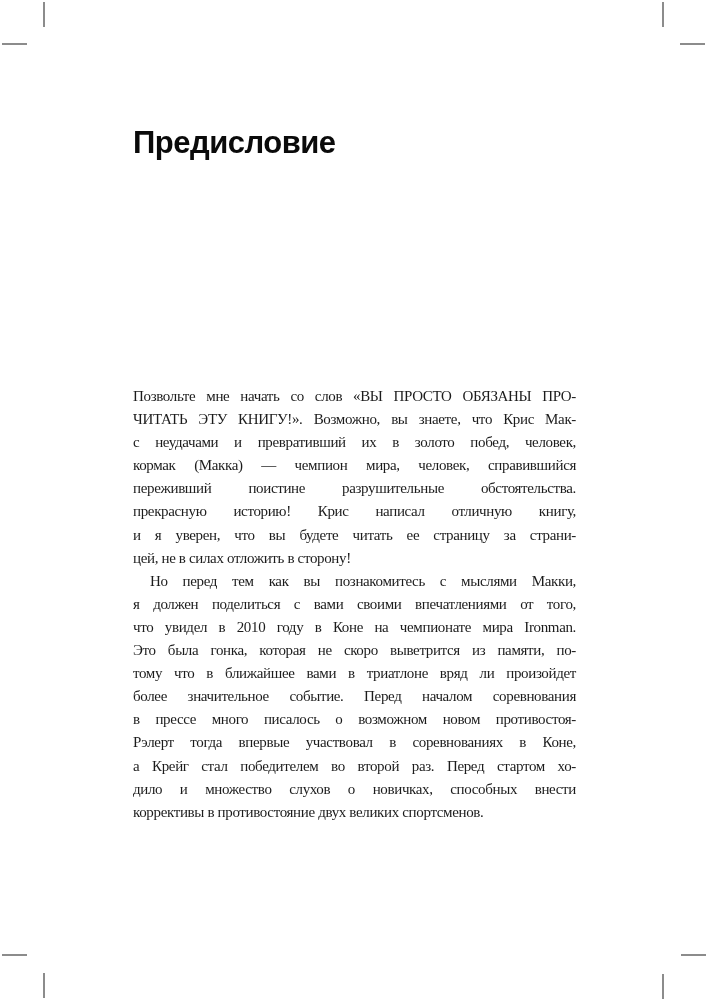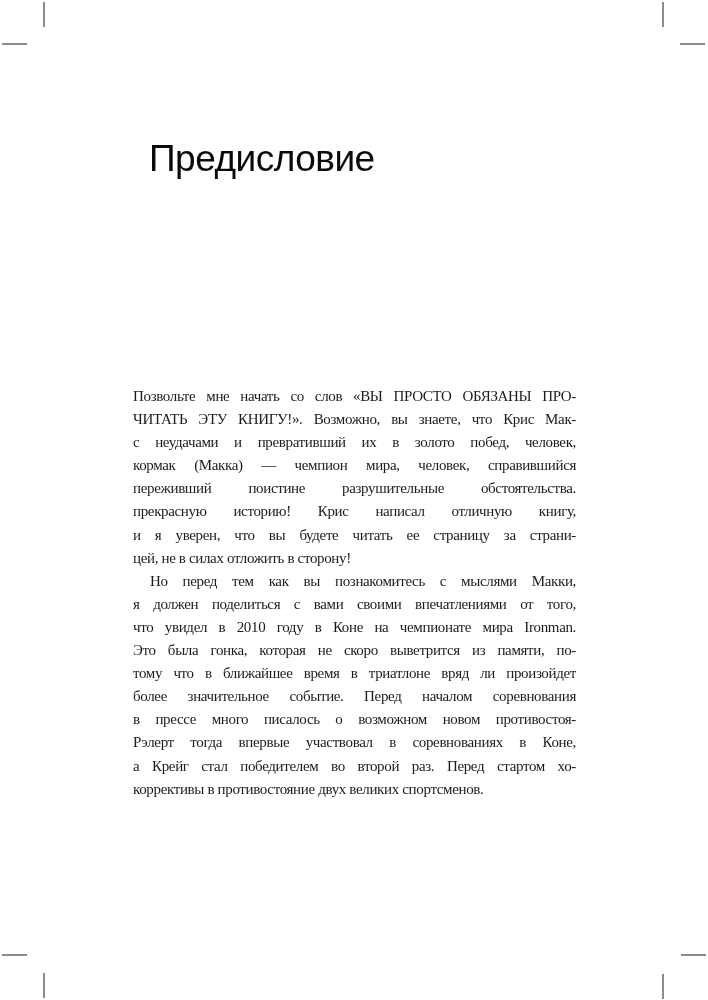--- a/index.html
+++ b/index.html
@@ -28,24 +28,24 @@
   .tr-h { left: 680px; top: 43px; }
   .bl-h { left: 2px;   top: 954px; }
   .bl-v { left: 43px;  top: 973px; }
   .br-h { left: 681px; top: 954px; }
   .br-v { left: 662px; top: 974px; }
 
   .chapter-title {
     position: absolute;
     left: 133px;
     top: 126px;
-    margin: 16px;
+    margin: 0;
     font-family: "Liberation Sans", sans-serif;
-    font-weight: 400;
-    font-size: 37px;
+    font-weight: 700;
+    font-size: 31px;
     line-height: 34px;
     letter-spacing: -0.5px;
     color: #0a0a0a;
   }
 
   .body-text {
     position: absolute;
     left: 133px;
     top: 385px;
     width: 443px;
@@ -89,21 +89,22 @@
       <div class="line">с неудачами и превративший их в золото побед, человек,</div>
       <div class="line">кормак (Макка) — чемпион мира, человек, справившийся</div>
       <div class="line">переживший поистине разрушительные обстоятельства.</div>
       <div class="line">прекрасную историю! Крис написал отличную книгу,</div>
       <div class="line">и я уверен, что вы будете читать ее страницу за страни-</div>
       <div class="line last">цей, не в силах отложить в сторону!</div>
       <div class="line indent">Но перед тем как вы познакомитесь с мыслями Макки,</div>
       <div class="line">я должен поделиться с вами своими впечатлениями от того,</div>
       <div class="line">что увидел в 2010 году в Коне на чемпионате мира Ironman.</div>
       <div class="line">Это была гонка, которая не скоро выветрится из памяти, по-</div>
-      <div class="line">тому что в ближайшее время в триатлоне вряд ли произойдет</div>
+      <div class="line">тому что в ближайшее вами в триатлоне вряд ли произойдет</div>
       <div class="line">более значительное событие. Перед началом соревнования</div>
       <div class="line">в прессе много писалось о возможном новом противостоя-</div>
       <div class="line">Рэлерт тогда впервые участвовал в соревнованиях в Коне,</div>
       <div class="line">а Крейг стал победителем во второй раз. Перед стартом хо-</div>
+      <div class="line">дило и множество слухов о новичках, способных внести</div>
       <div class="line last">коррективы в противостояние двух великих спортсменов.</div>
     </div>
 
 </div>
 
 </body></html>

